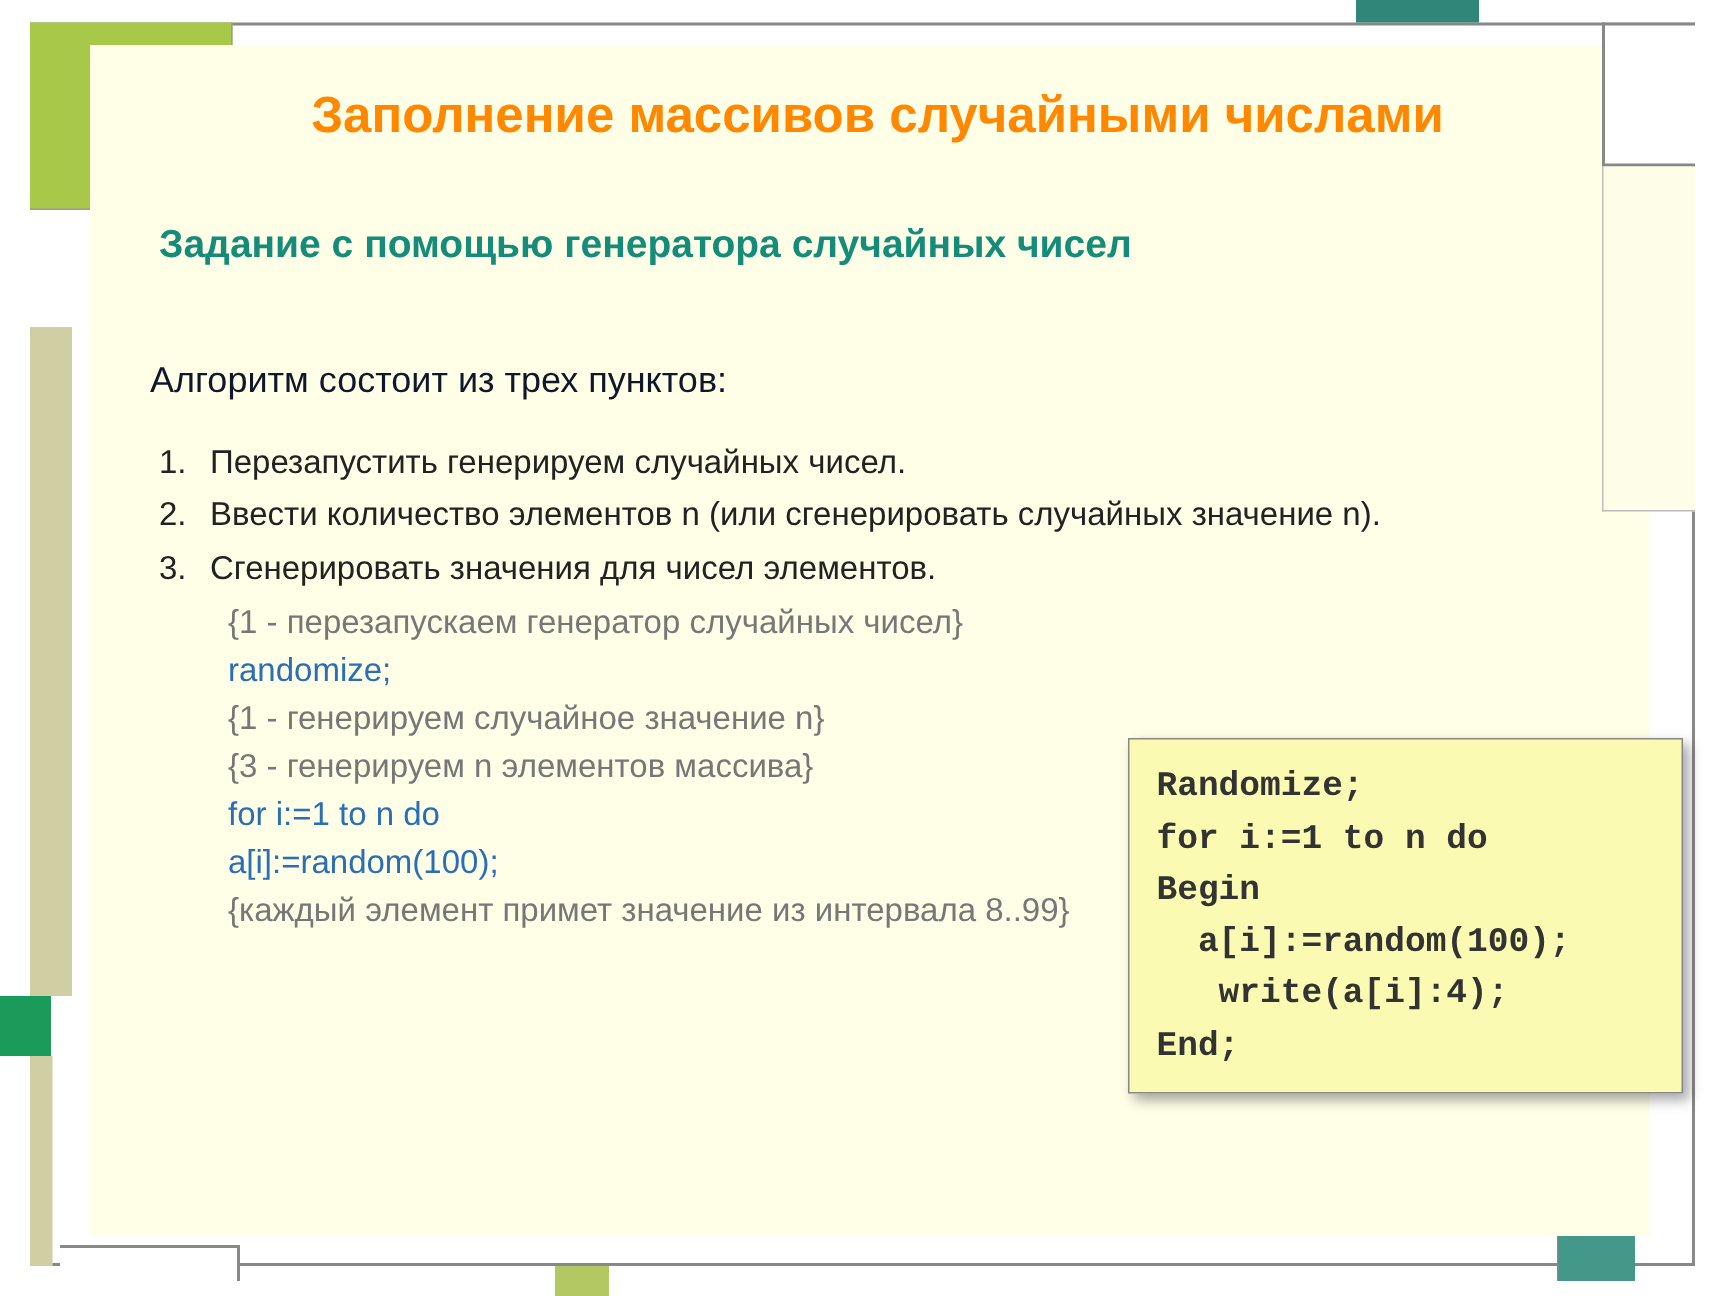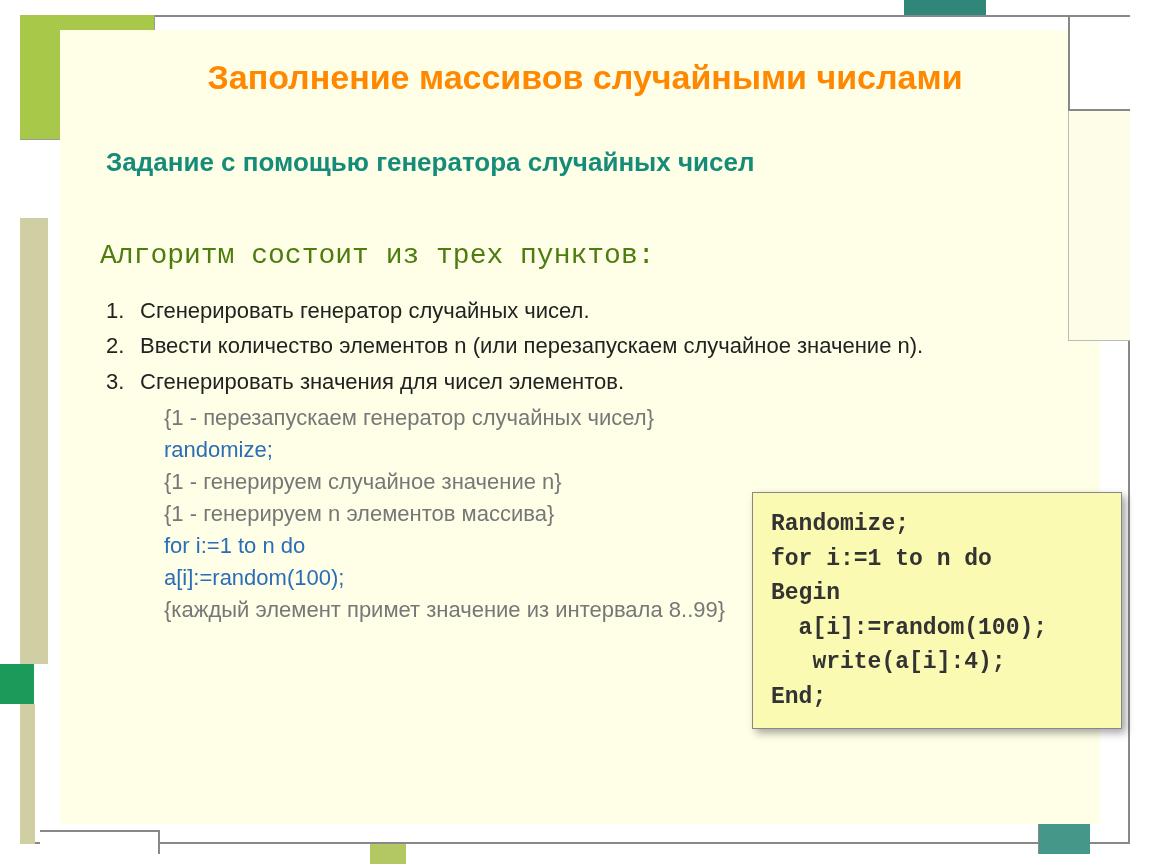--- a/index.html
+++ b/index.html
@@ -107,34 +107,33 @@
   line-height: 1.25;
 }
 .subtitle {
   color: #158c79;
   font-size: 26px;
   font-weight: bold;
   margin-bottom: 62px;
   margin-left: 6px;
 }
 .intro {
-  color: #4d7c0f;
-  font-size: 28px;
+  color: #0f172a;
+  font-size: 24px;
   margin-bottom: 24px;
-  font-family: Liberation Mono, monospace;
 }
 .list {
   margin-left: 6px;
   font-size: 22px;
   color: #222;
 }
 .row { display: flex; margin-bottom: 4px; line-height: 1.45; }
 .num { width: 34px; flex: none; }
 .txt { flex: 1; }
-.indent { margin-left: 58px; line-height: 1.45; }
+.indent { margin-left: 46px; line-height: 1.45; }
 .code-blue { color: #2a6db8; font-size: 22px; }
 .code-gray { color: #777; font-size: 22px; }
 
 .codebox {
   position: absolute;
   right: 28px;
   top: 492px;
   width: 370px;
   background: #fbfab2;
   border: 1px solid #888;
@@ -162,35 +161,35 @@
 <div class="deco-bottom-right"></div>
 
 <div class="slide">
   <h1 class="title">Заполнение массивов случайными числами</h1>
   <div class="subtitle">Задание с помощью генератора случайных чисел</div>
   <div class="intro">Алгоритм состоит из трех пунктов:</div>
 
   <div class="list">
     <div class="row">
       <div class="num">1.</div>
-      <div class="txt">Сгенерировать генератор случайных чисел.</div>
+      <div class="txt">Перезапустить генерируем случайных чисел.</div>
     </div>
     <div class="row">
       <div class="num">2.</div>
-      <div class="txt">Ввести количество элементов n (или перезапускаем случайное значение n).</div>
+      <div class="txt">Ввести количество элементов n (или сгенерировать случайных значение n).</div>
     </div>
     <div class="row">
       <div class="num">3.</div>
       <div class="txt">Сгенерировать значения для чисел элементов.</div>
     </div>
 
     <div class="indent code-gray">{1 - перезапускаем генератор случайных чисел}</div>
     <div class="indent code-blue">randomize;</div>
     <div class="indent code-gray">{1 - генерируем случайное значение n}</div>
-    <div class="indent code-gray">{1 - генерируем n элементов массива}</div>
+    <div class="indent code-gray">{3 - генерируем n элементов массива}</div>
     <div class="indent code-blue">for i:=1 to n do</div>
     <div class="indent code-blue">a[i]:=random(100);</div>
     <div class="indent code-gray">{каждый элемент примет значение из интервала 8..99}</div>
   </div>
 </div>
 
 <div class="deco-top-right-2"></div>
 <div class="deco-top-right-3"></div>
 <div class="deco-bottom-left"></div>
 

